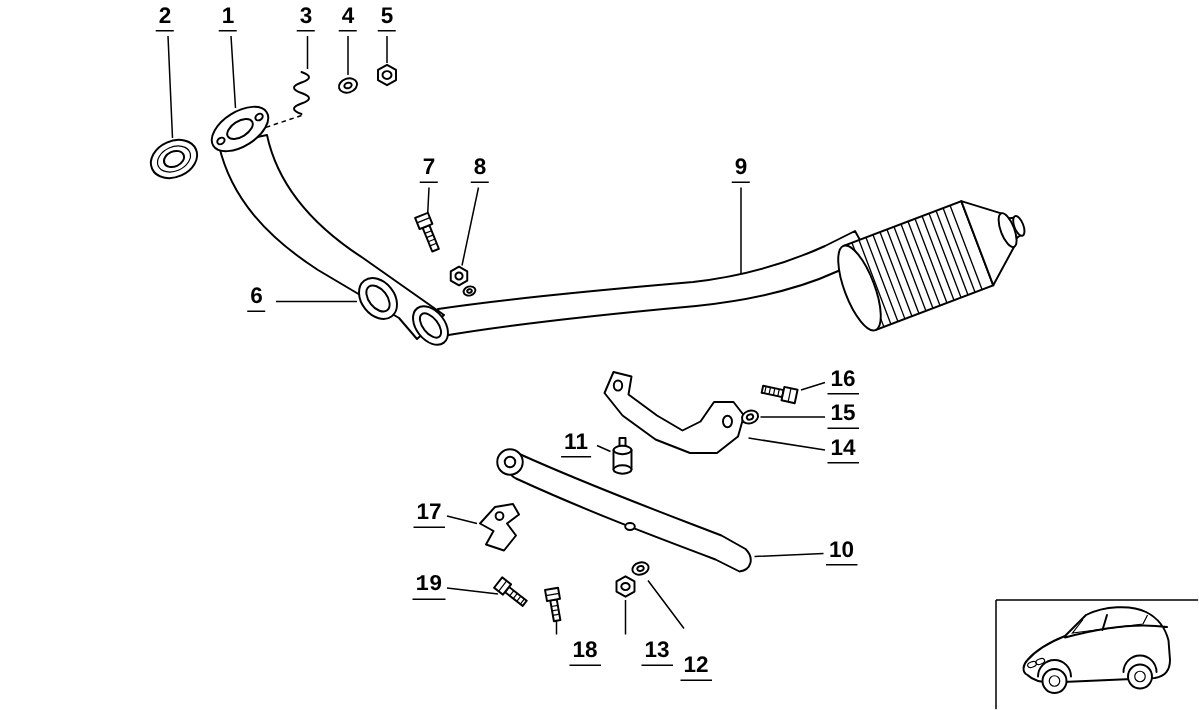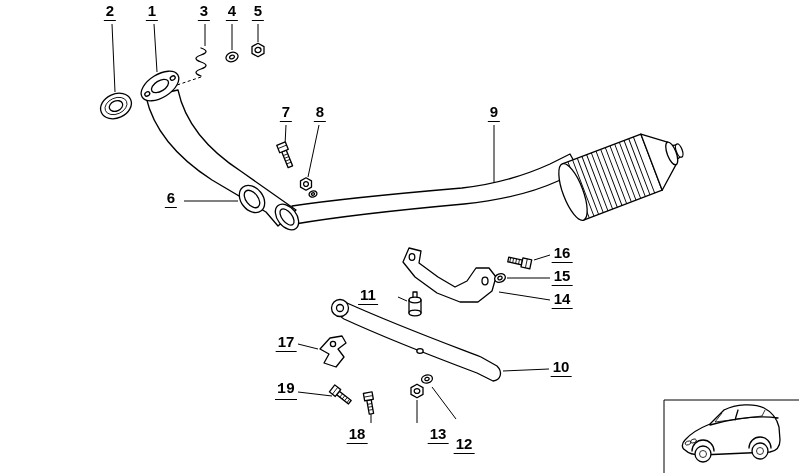--- a/index.html
+++ b/index.html
@@ -207,22 +207,22 @@
       <div class="callout" style="left: 204px; top: 2px;">3</div>
       <div class="callout" style="left: 232px; top: 2px;">4</div>
       <div class="callout" style="left: 258px; top: 2px;">5</div>
       <div class="callout" style="left: 286px; top: 103px;">7</div>
       <div class="callout" style="left: 320px; top: 103px;">8</div>
       <div class="callout" style="left: 494px; top: 103px;">9</div>
       <div class="callout" style="left: 171px; top: 189px;">6</div>
       <div class="callout" style="left: 562px; top: 244px;">16</div>
       <div class="callout" style="left: 562px; top: 267px;">15</div>
       <div class="callout" style="left: 562px; top: 290px; text-align: center;">14</div>
-      <div class="callout" style="left: 368px; top: 286px; text-align: center;">11</div>
+      <div class="callout" style="left: 384px; top: 286px; text-align: center;">11</div>
       <div class="callout" style="left: 561px; top: 358px;">10</div>
       <div class="callout" style="left: 286px; top: 333px; text-align: center;">17</div>
       <div class="callout" style="left: 286px; top: 381px; font-family: Liberation Mono, monospace;">19</div>
-      <div class="callout" style="left: 357px; top: 425px;">18</div>
+      <div class="callout" style="left: 390px; top: 425px;">18</div>
       <div class="callout" style="left: 438px; top: 425px;">13</div>
       <div class="callout" style="left: 464px; top: 419px; margin-top: 16px;">12</div>
     </div>
 
 </div>
 
 </body></html>

